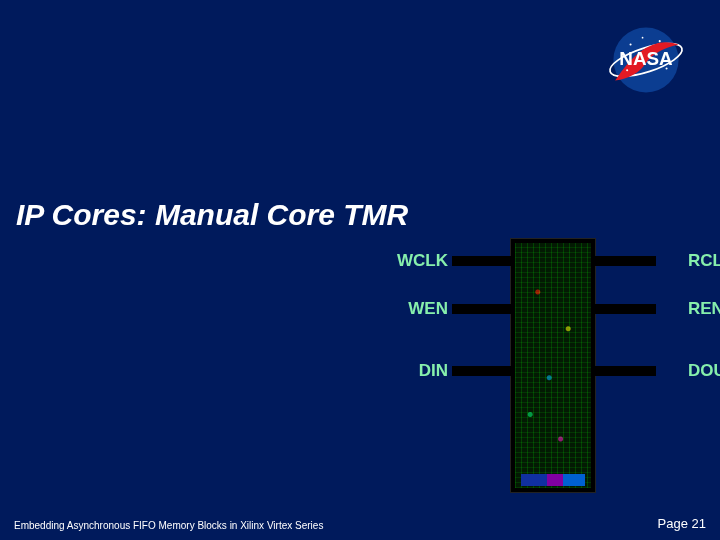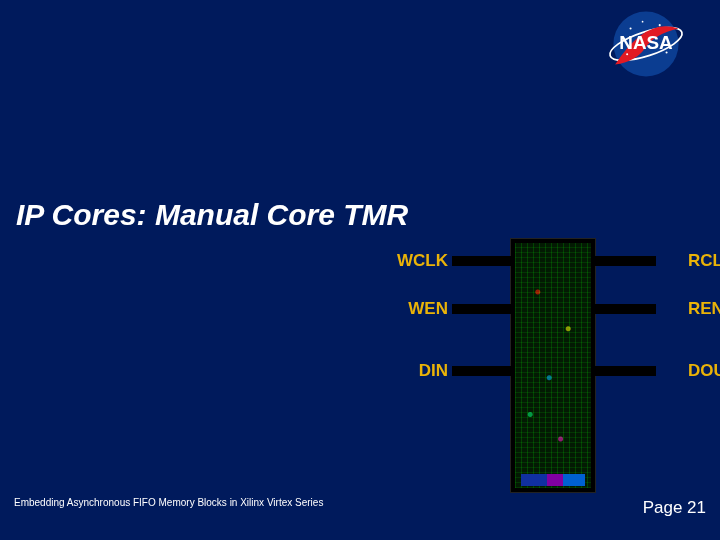--- a/index.html
+++ b/index.html
@@ -5,21 +5,21 @@
   * { margin: 0; padding: 0; box-sizing: border-box; }
   html, body { width: 720px; height: 540px; overflow: hidden; }
   body {
     background: #001a5c;
     font-family: Arial, Helvetica, sans-serif;
     color: #fff;
     position: relative;
   }
   .logo {
     position: absolute;
-    top: 8px;
+    top: 24px;
     right: 30px;
     width: 88px;
     height: 72px;
   }
   .title {
     position: absolute;
     left: 16px;
     top: 198px;
     font-size: 30px;
     font-weight: bold;
@@ -85,44 +85,45 @@
     background: #000;
     top: 50%;
     transform: translateY(-50%);
   }
   .wire-left { left: 62px; width: 60px; }
   .wire-right { left: 204px; width: 62px; }
   .lbl {
     position: absolute;
     font-size: 17px;
     font-weight: bold;
-    color: #eab308;
+    color: #86efac;
     top: 50%;
     transform: translateY(-50%);
     white-space: nowrap;
   }
   .lbl-left { right: 262px; text-align: right; }
   .lbl-right { left: 274px; margin-left: 24px; }
   .row1 { top: 8px; }
   .row2 { top: 56px; }
   .row3 { top: 118px; }
   .row4 { top: 166px; }
 
   .footer {
     position: absolute;
-    left: 0; right: 0; bottom: 22px;
+    left: 0; right: 0; bottom: 8px;
     padding: 0 14px;
     display: flex;
     justify-content: space-between;
+    align-items: flex-end;
     font-size: 10px;
     color: #fff;
   }
   .footer .left { max-width: 380px; line-height: 1.25; }
   .footer .right { text-align: right; line-height: 1.25; }
-  .page-num { font-size: 17px; }
+  .page-num { font-size: 13px; }
 </style>
 </head>
 <body>
 
 <div class="logo">
   <svg viewBox="0 0 100 84" width="88" height="72">
     <circle cx="50" cy="42" r="38" fill="#0b3d91"></circle>
     <ellipse cx="50" cy="42" rx="44" ry="14" fill="none" stroke="#fff" stroke-width="2" transform="rotate(-18 50 42)"></ellipse>
     <path d="M14 66 Q50 10 88 24 Q60 30 48 48 Q38 62 14 66 Z" fill="#e21a23"></path>
     <text x="50" y="48" text-anchor="middle" font-family="Arial" font-weight="bold" font-size="22" fill="#fff">NASA</text>

